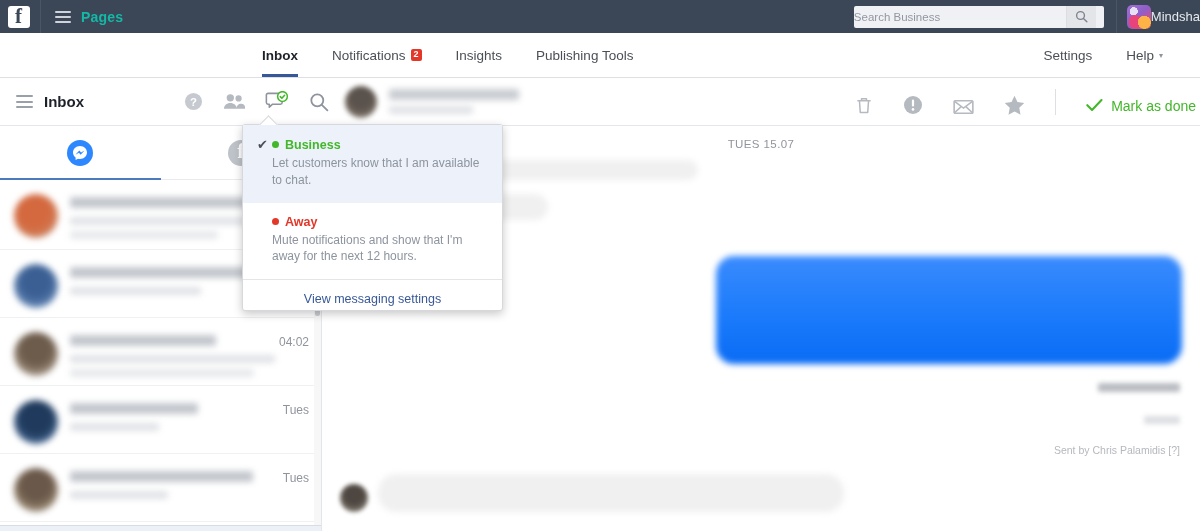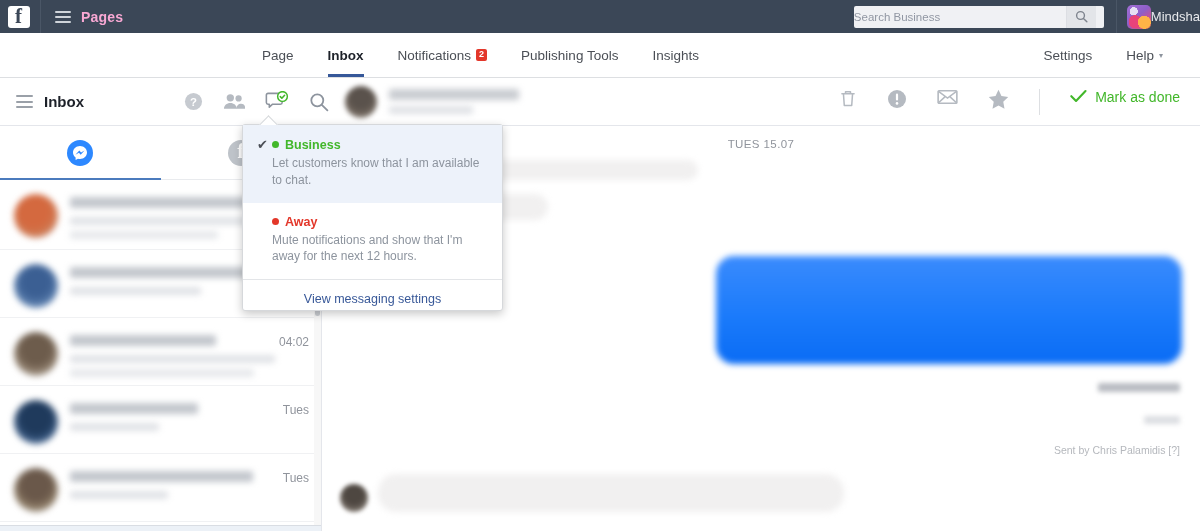--- a/index.html
+++ b/index.html
@@ -23,21 +23,21 @@
     position: relative; flex: none;
   }
   .fb-logo::after {
     content: "f"; position: absolute; left: 7px; top: -2px;
     font-family: "Liberation Serif", serif; font-weight: bold;
     font-size: 21px; color: #3b4757;
   }
   .topbar-div { width: 1px; height: 33px; background: #4a5666; margin-left: 10px; }
   .hamburger { margin-left: 14px; width: 16px; flex: none; cursor: pointer; }
   .hamburger span { display: block; height: 2px; background: #cfd4da; margin: 3px 0; border-radius: 1px; }
-  .pages-label { color: #f9a8d4; font-size: 14px; margin-left: 10px; font-weight: 600; letter-spacing: .2px; }
+  .pages-label { color: #14b8a6; font-size: 14px; margin-left: 10px; font-weight: 600; letter-spacing: .2px; }
   .topbar-spacer { flex: 1; }
   .search-wrap {
     position: relative; width: 250px; height: 22px; margin-right: 12px;
     background: #f0f1f4; border-radius: 2px; display: flex; align-items: center;
   }
   .search-wrap input {
     border: 0; outline: 0; background: transparent; width: 212px;
     font-size: 11.5px; color: #4b4f56; 
     font-family: "Liberation Sans", sans-serif;
   }
@@ -101,21 +101,21 @@
   }
   .th-names { margin-left: 12px; }
   .th-name {
     width: 130px; height: 11px; background: #c9ccd1; border-radius: 2px;
     filter: blur(3px);
   }
   .th-sub {
     width: 84px; height: 8px; background: #dfe1e5; border-radius: 2px;
     margin-top: 6px; filter: blur(3px);
   }
-  .th-actions { display: flex; align-items: flex-start; gap: 30px; margin-right: 20px; }
+  .th-actions { display: flex; align-items: flex-end; gap: 30px; margin-right: 4px; }
   .vdiv { width: 1px; height: 26px; background: #dddfe2; }
   .mark-done { display: flex; align-items: center; gap: 8px; color: #42b72a; font-size: 14px; cursor: pointer; white-space: nowrap; }
 
   
   .rail {
     position: absolute; top: 126px; left: 0; width: 322px; height: 405px;
     background: #fff; border-right: 1px solid #e4e6eb; overflow: hidden;
   }
   .rail-tabs { display: flex; height: 54px; border-bottom: 1px solid #e9ebee; }
   .rail-tab { flex: 1; display: flex; align-items: center; justify-content: center; position: relative; cursor: pointer; }
@@ -230,35 +230,32 @@
     </div>
     <div class="topbar-div2"></div>
     <div class="brand">
       <div class="brand-logo"></div>
       <div class="brand-name">Mindsha</div>
     </div>
   </div>
 
   <div class="navbar">
     <div class="nav-left">
-      <div class="nav-item">
-        <span>Page</span>
-      </div>
       <div class="nav-item active">
         <span>Inbox</span>
       </div>
       <div class="nav-item">
         <span>Notifications</span>
         <span class="badge">2</span>
       </div>
       <div class="nav-item">
+        <span>Insights</span>
+      </div>
+      <div class="nav-item">
         <span>Publishing Tools</span>
-      </div>
-      <div class="nav-item">
-        <span>Insights</span>
       </div>
     </div>
     <div class="nav-right">
       <div class="nav-item">
         <span>Settings</span>
       </div>
       <div class="nav-item">
         <span>Help</span>
         <span class="caret">▾</span>
       </div>

